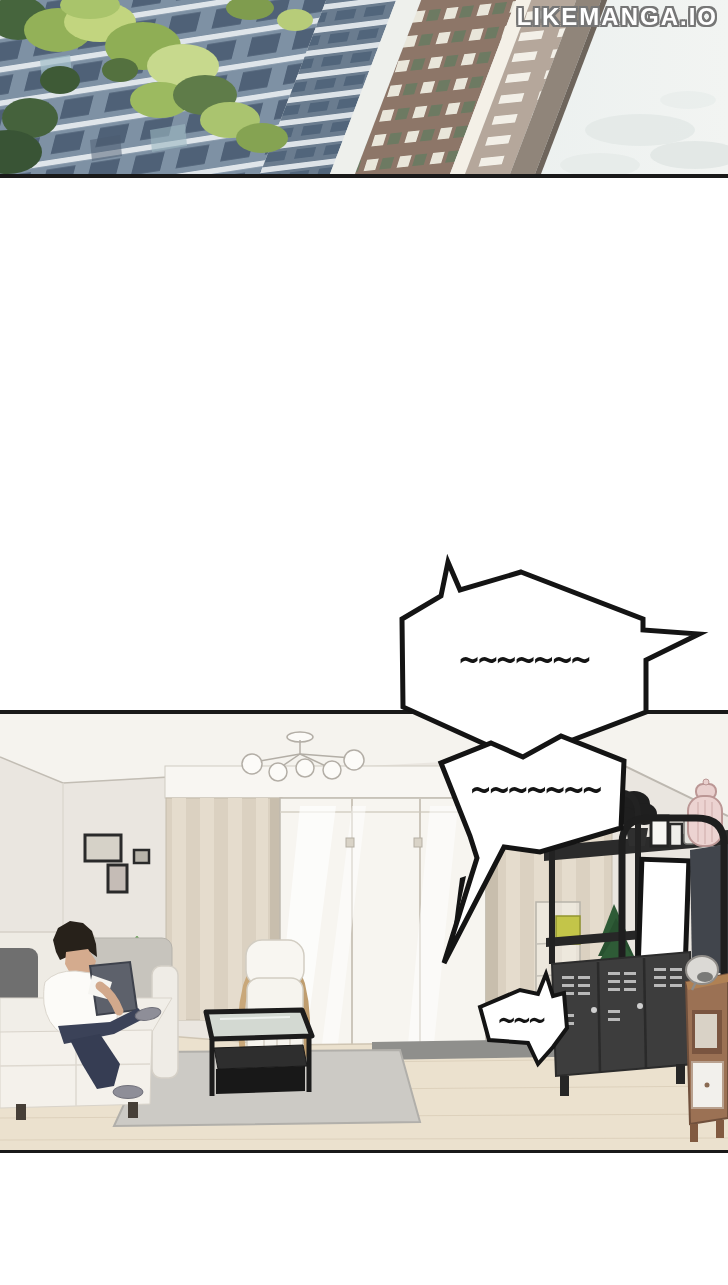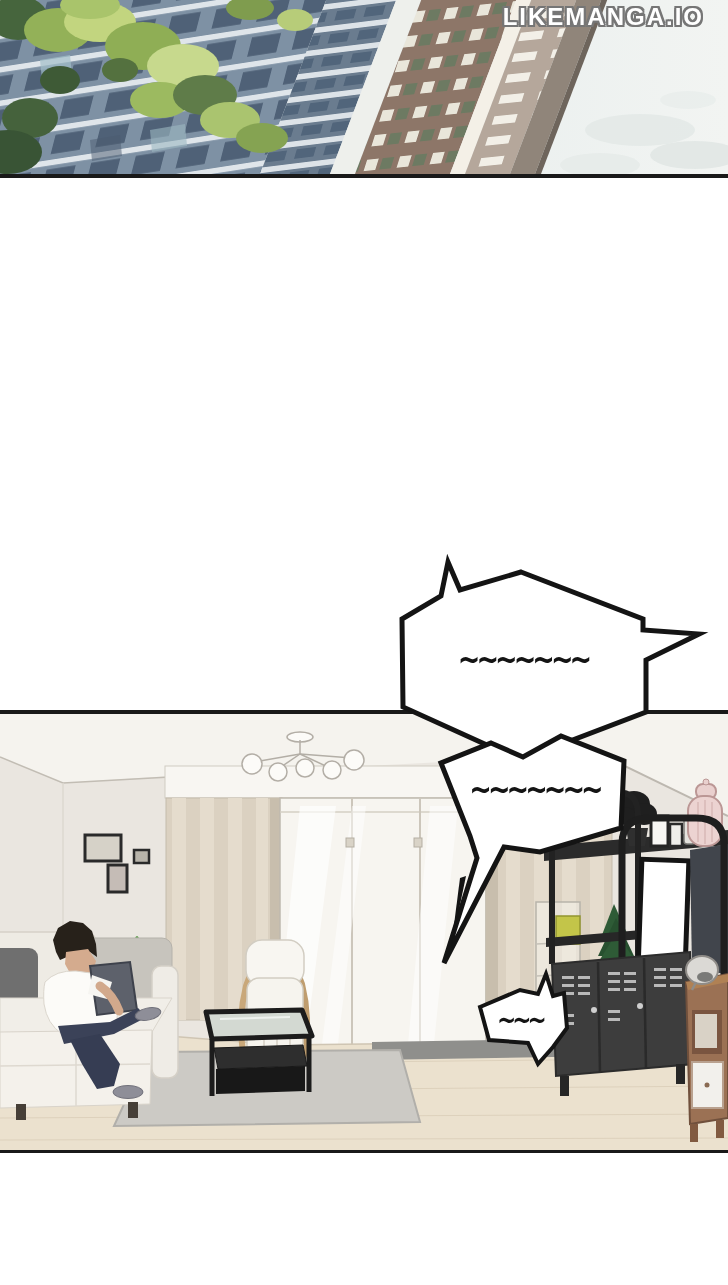--- a/index.html
+++ b/index.html
@@ -2,21 +2,21 @@
 <html><head>
 <meta charset="utf-8">
 <style>
   html,body{margin:0;padding:0;background:#ffffff;}
   .page{position:relative;width:728px;height:1285px;background:#ffffff;overflow:hidden;
         font-family:"Liberation Sans",sans-serif;}
   .panel{position:absolute;left:0;width:728px;box-sizing:border-box;background:#fff;overflow:hidden;}
   .panel-top{top:0;height:178px;border-bottom:4px solid #191919;}
   .panel-room{top:710px;height:443px;border-top:4px solid #191919;border-bottom:3px solid #191919;}
   .panel svg{display:block;}
-  .watermark{position:absolute;top:3px;right:24px;z-index:4;
+  .watermark{position:absolute;top:3px;right:10px;z-index:4;
     font-size:24px;font-weight:800;letter-spacing:2px;color:#ffffff;
     text-shadow:-2px -2px 0 #767676,2px -2px 0 #767676,-2px 2px 0 #767676,2px 2px 0 #767676,
                 0 -2px 0 #767676,0 2px 0 #767676,-2px 0 0 #767676,2px 0 0 #767676;}
   .bubble-layer{position:absolute;left:0;top:0;z-index:6;pointer-events:none;}
   .squig{position:absolute;z-index:7;font-family:"DejaVu Sans",sans-serif;font-weight:900;
          color:#141414;text-align:center;letter-spacing:-4px;transform:scaleY(1.25);}
   .squig-1{left:438px;top:644px;width:170px;font-size:27px;}
   .squig-2{left:452px;top:774px;width:165px;font-size:27px;}
   .squig-3{left:470px;top:1006px;width:100px;font-size:23px;}
 </style>

